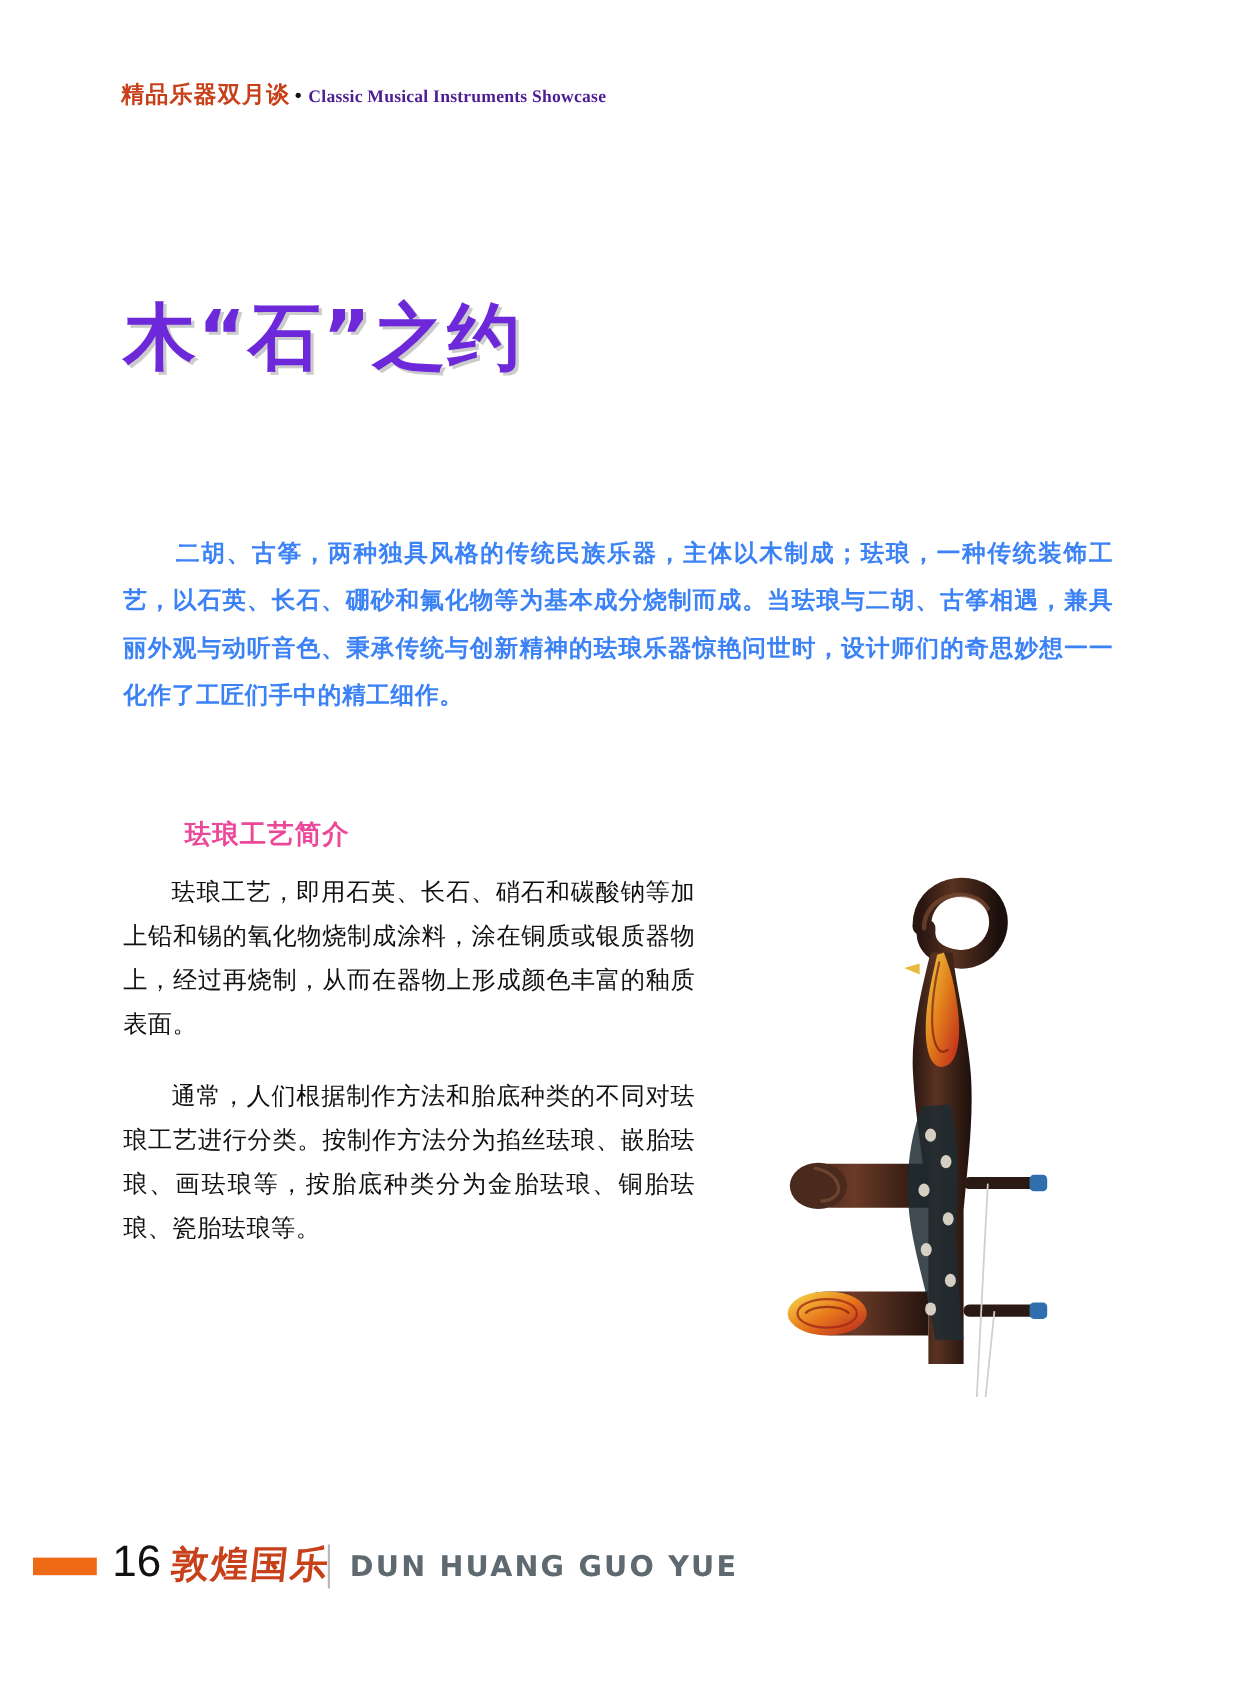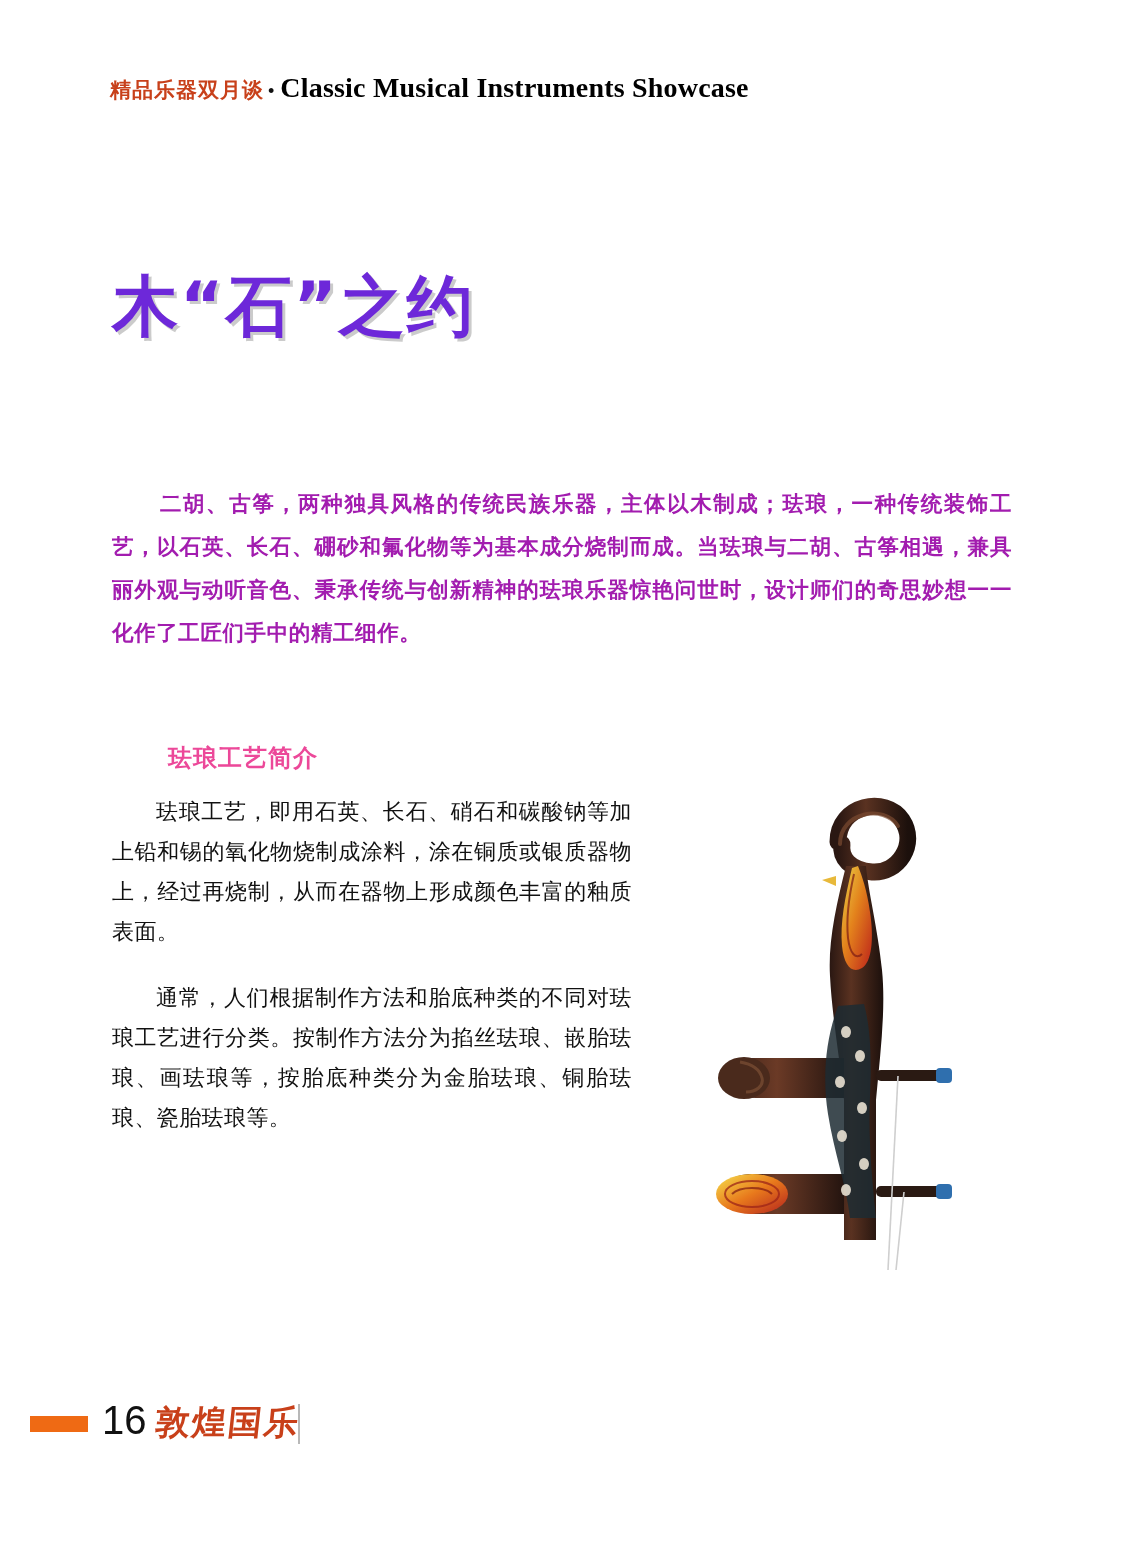--- a/index.html
+++ b/index.html
@@ -34,22 +34,22 @@
     letter-spacing: 1px;
   }
   .runhead-dot {
     font-size: 18px;
     color: #111;
     margin: 0 6px 0 4px;
   }
   .runhead-en {
     font-family: "Liberation Serif", serif;
     font-weight: bold;
-    font-size: 28px;
-    color: #000000;
+    font-size: 16px;
+    color: #4c1d95;
     letter-spacing: 0.2px;
   }
 
   
   .title-block {
     position: absolute;
     left: 112px;
     top: 238px;
     width: 760px;
   }
@@ -70,21 +70,21 @@
     left: 112px;
     top: 482px;
     width: 900px;
     font-family: "DejaVu Sans", sans-serif;
     font-weight: bold;
     font-size: 21.5px;
     line-height: 43px;
     letter-spacing: 0.6px;
     text-indent: 48px;
     text-align: justify;
-    color: #a21caf;
+    color: #3b82f6;
   }
 
   
   .sec-heading {
     position: absolute;
     left: 168px;
     top: 742px;
     font-family: "DejaVu Sans", sans-serif;
     font-weight: bold;
     font-size: 24px;
@@ -261,13 +261,14 @@
     <line x1="258" y1="306" x2="248" y2="500" stroke="#cfcfcf" stroke-width="1.6"></line>
     <line x1="264" y1="422" x2="256" y2="500" stroke="#cfcfcf" stroke-width="1.6"></line>
   </svg>
 </div>
 
 <div class="footer">
   <div class="footer-bar"></div>
   <div class="footer-page">16</div>
   <div class="footer-logo">敦煌国乐</div>
   <div class="footer-divider"></div>
+  <div class="footer-en">DUN HUANG GUO YUE</div>
 </div>
 
 </body></html>

